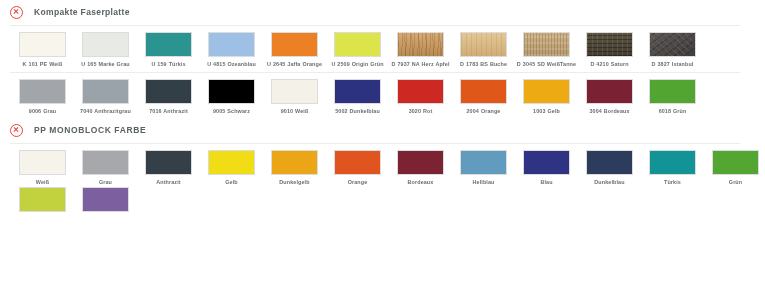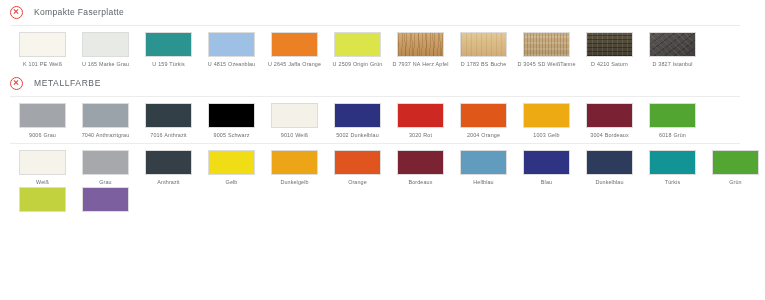--- a/index.html
+++ b/index.html
@@ -16,21 +16,21 @@
   }
   .page {
     width: 765px;
     height: 300px;
     position: relative;
     background: #ffffff;
     box-sizing: border-box;
   }
 
   
-  .section { width: 750px; }
+  .section { width: 750px; font-weight: bold; }
   .sec-head {
     display: flex;
     align-items: center;
     padding: 4px 0 4px 10px;
     height: 16px;
     box-sizing: content-box;
   }
   .x-icon {
     width: 11px;
     height: 11px;
@@ -184,24 +184,20 @@
         </div>
         <div class="cell">
           <div class="chip" id="c-0-0-10" title="D 3827 Istanbul" style="background: repeating-linear-gradient(44deg, rgba(255, 255, 255, 0.07) 0px, rgba(255, 255, 255, 0.07) 1px, rgba(0, 0, 0, 0) 1px, rgba(0, 0, 0, 0) 5px) 0% 0% / auto, repeating-linear-gradient(-37deg, rgba(0, 0, 0, 0.22) 0px, rgba(0, 0, 0, 0.22) 1px, rgba(0, 0, 0, 0) 1px, rgba(0, 0, 0, 0) 6px), linear-gradient(150deg, rgb(91, 87, 85), rgb(62, 59, 58)) rgb(74, 71, 69);"></div>
           <div class="clabel">D 3827 Istanbul</div>
         </div>
       </div>
     </div>
   </div>
 
   <div class="section">
-    <div class="sec-head">
-      <span class="x-icon"></span>
-      <span class="sec-title caps">METALLFARBE</span>
-    </div>
     <div class="divider"></div>
     <div class="swatch-rows">
       <div class="srow">
         <div class="cell">
           <div class="chip" id="c-1-0-0" title="9006 Grau" style="background: rgb(162, 165, 169);"></div>
           <div class="clabel">9006 Grau</div>
         </div>
         <div class="cell">
           <div class="chip" id="c-1-0-1" title="7040 Anthrazitgrau" style="background: rgb(154, 162, 170);"></div>
           <div class="clabel">7040 Anthrazitgrau</div>
@@ -241,20 +237,24 @@
         <div class="cell">
           <div class="chip" id="c-1-0-10" title="6018 Grün" style="background: rgb(83, 165, 50);"></div>
           <div class="clabel">6018 Grün</div>
         </div>
       </div>
     </div>
   </div>
 
 
   <div class="section">
+    <div class="sec-head">
+      <span class="x-icon"></span>
+      <span class="sec-title caps">PP MONOBLOCK FARBE</span>
+    </div>
     <div class="divider"></div>
     <div class="swatch-rows">
       <div class="srow">
         <div class="cell">
           <div class="chip" id="c-3-0-0" title="Weiß" style="background: rgb(245, 243, 234);"></div>
           <div class="clabel">Weiß</div>
         </div>
         <div class="cell">
           <div class="chip" id="c-3-0-1" title="Grau" style="background: rgb(166, 168, 172);"></div>
           <div class="clabel">Grau</div>

